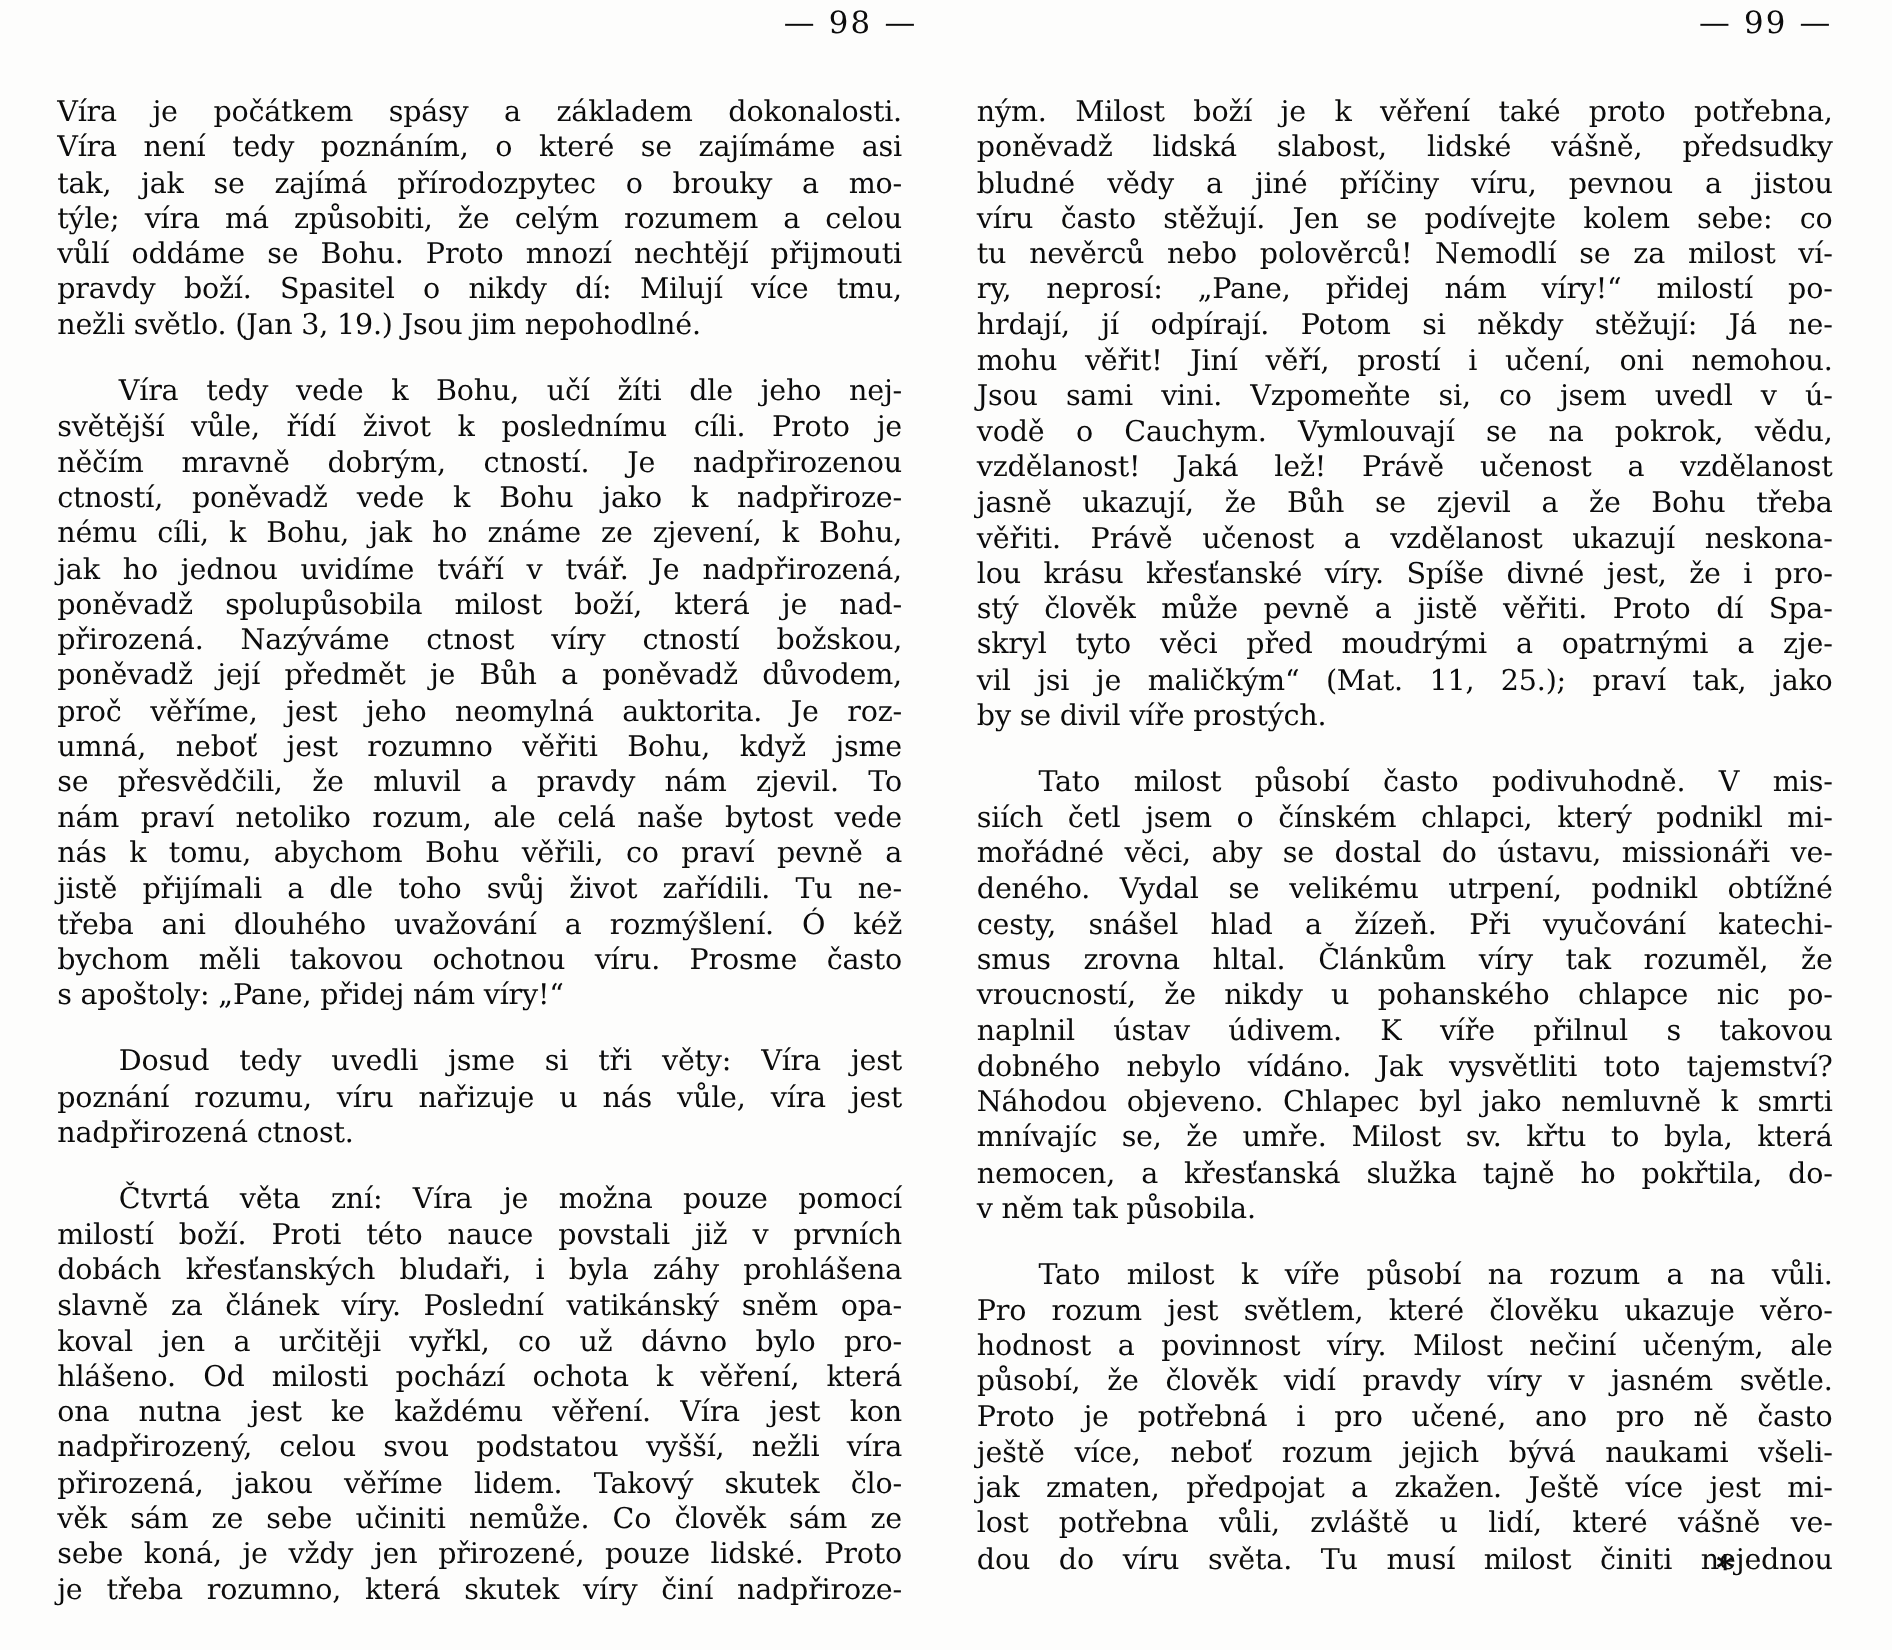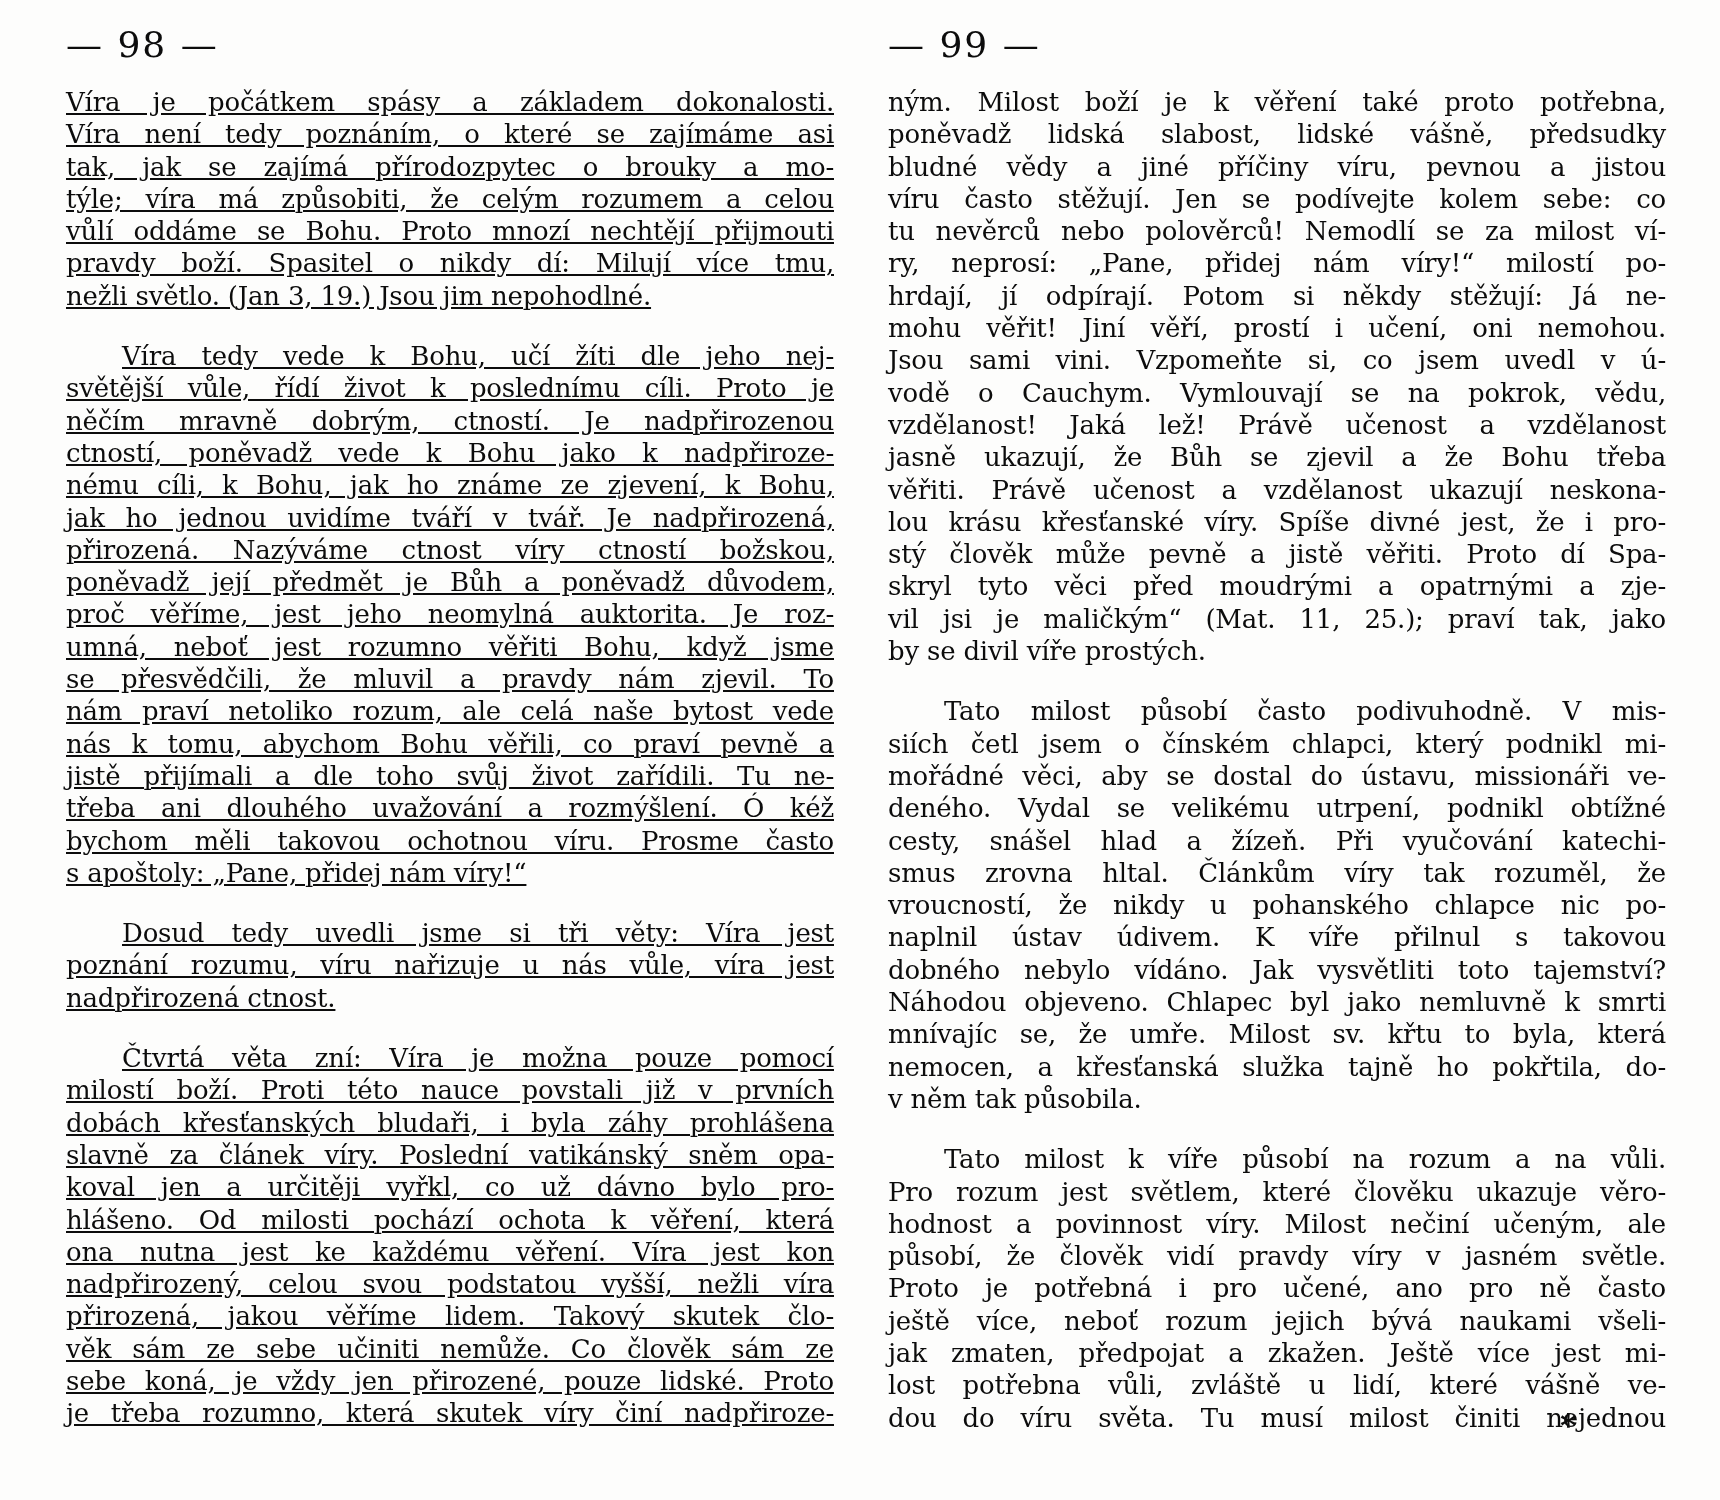--- a/index.html
+++ b/index.html
@@ -10,36 +10,36 @@
   body {
     width: 1720px;
     height: 1500px;
     position: relative;
     overflow: hidden;
     font-family: "DejaVu Serif", "Liberation Serif", serif;
     color: #0c0c0c;
   }
   .page-header {
     position: absolute;
-    top: 24px;
-    font-size: 36px;
+    top: 4px;
+    font-size: 28px;
     letter-spacing: 2px;
-    text-align: left;
+    text-align: right;
     white-space: nowrap;
   }
   .page-header.left  { left: 66px;  width: 768px; }
   .page-header.right { left: 888px; width: 778px; }
   .text-column {
     position: absolute;
     top: 86px;
     font-size: 26px;
     line-height: 32.3px;
     letter-spacing: -0.2px;
   }
-  .text-column.left  { left: 66px;  width: 768px; text-decoration: underline; }
+  .text-column.left  { left: 52px;  width: 768px; }
   .text-column.right { left: 888px; width: 778px; }
   .paragraph { margin: 0; }
   .tline {
     text-align: justify;
     text-align-last: justify;
     white-space: normal;
   }
   .tline-end { text-align-last: left; }
   .tline-indent { text-indent: 56px; margin-top: 28px; }
   .footnote-mark {
@@ -67,20 +67,21 @@
       <div class="tline">pravdy boží. Spasitel o nikdy dí: Milují více tmu,</div>
       <div class="tline tline-end">nežli světlo. (Jan 3, 19.) Jsou jim nepohodlné.</div>
     </div>
     <div class="paragraph">
       <div class="tline tline-indent">Víra tedy vede k Bohu, učí žíti dle jeho nej-</div>
       <div class="tline">světější vůle, řídí život k poslednímu cíli. Proto je</div>
       <div class="tline">něčím mravně dobrým, ctností. Je nadpřirozenou</div>
       <div class="tline">ctností, poněvadž vede k Bohu jako k nadpřiroze-</div>
       <div class="tline">nému cíli, k Bohu, jak ho známe ze zjevení, k Bohu,</div>
       <div class="tline">jak ho jednou uvidíme tváří v tvář. Je nadpřirozená,</div>
+      <div class="tline">poněvadž spolupůsobila milost boží, která je nad-</div>
       <div class="tline">přirozená. Nazýváme ctnost víry ctností božskou,</div>
       <div class="tline">poněvadž její předmět je Bůh a poněvadž důvodem,</div>
       <div class="tline">proč věříme, jest jeho neomylná auktorita. Je roz-</div>
       <div class="tline">umná, neboť jest rozumno věřiti Bohu, když jsme</div>
       <div class="tline">se přesvědčili, že mluvil a pravdy nám zjevil. To</div>
       <div class="tline">nám praví netoliko rozum, ale celá naše bytost vede</div>
       <div class="tline">nás k tomu, abychom Bohu věřili, co praví pevně a</div>
       <div class="tline">jistě přijímali a dle toho svůj život zařídili. Tu ne-</div>
       <div class="tline">třeba ani dlouhého uvažování a rozmýšlení. Ó kéž</div>
       <div class="tline">bychom měli takovou ochotnou víru. Prosme často</div>

